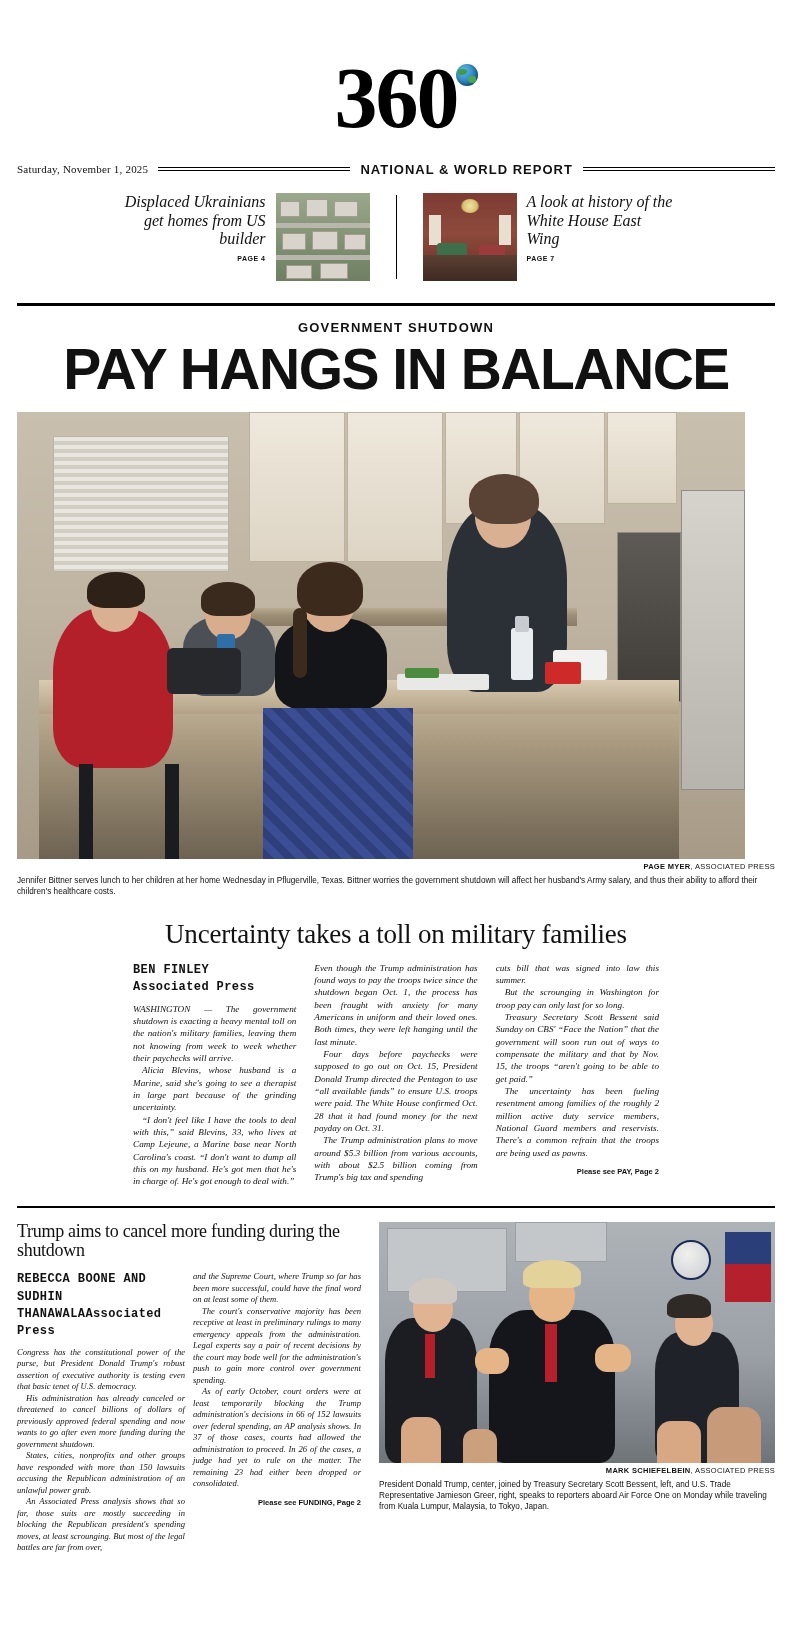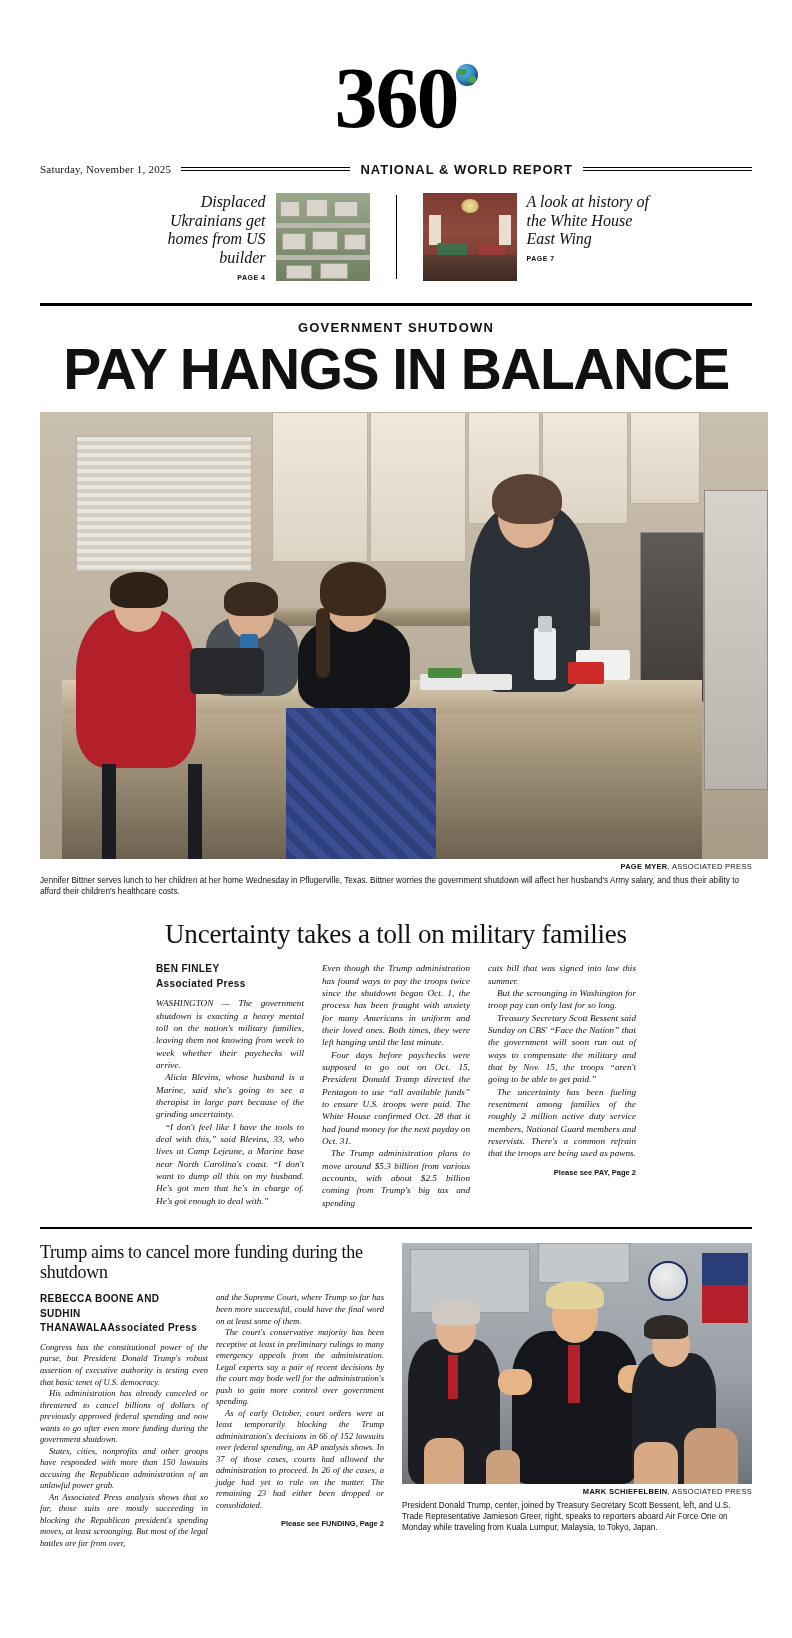--- a/index.html
+++ b/index.html
@@ -9,21 +9,21 @@
     height: 1638px;
     background: #ffffff;
     font-family: "Liberation Serif", serif;
     color: #111;
     overflow: hidden;
   }
   .page {
     position: relative;
     width: 792px;
     height: 1638px;
-    padding: 0 40px;
+    padding: 0 17px;
   }
 
   
   .masthead {
     text-align: center;
     padding-top: 58px;
   }
   .logo-wrap {
     display: inline-block;
     position: relative;
@@ -262,22 +262,22 @@
   .sub-headline {
     text-align: center;
     font-family: "Liberation Serif", serif;
     font-size: 27px;
     margin-top: 22px;
     letter-spacing: -0.2px;
   }
 
   
   .byline {
-    font-family: Liberation Sans, sans-serif;
-    font-size: 10px;
+    font-family: Liberation Mono, monospace;
+    font-size: 12px;
     font-weight: bold;
     letter-spacing: 0.4px;
     line-height: 1.45;
     margin-bottom: 6px;
   }
   .byline .org { font-weight: bold; }
   .cols-3 {
     display: flex;
     gap: 18px;
     margin-top: 12px;

